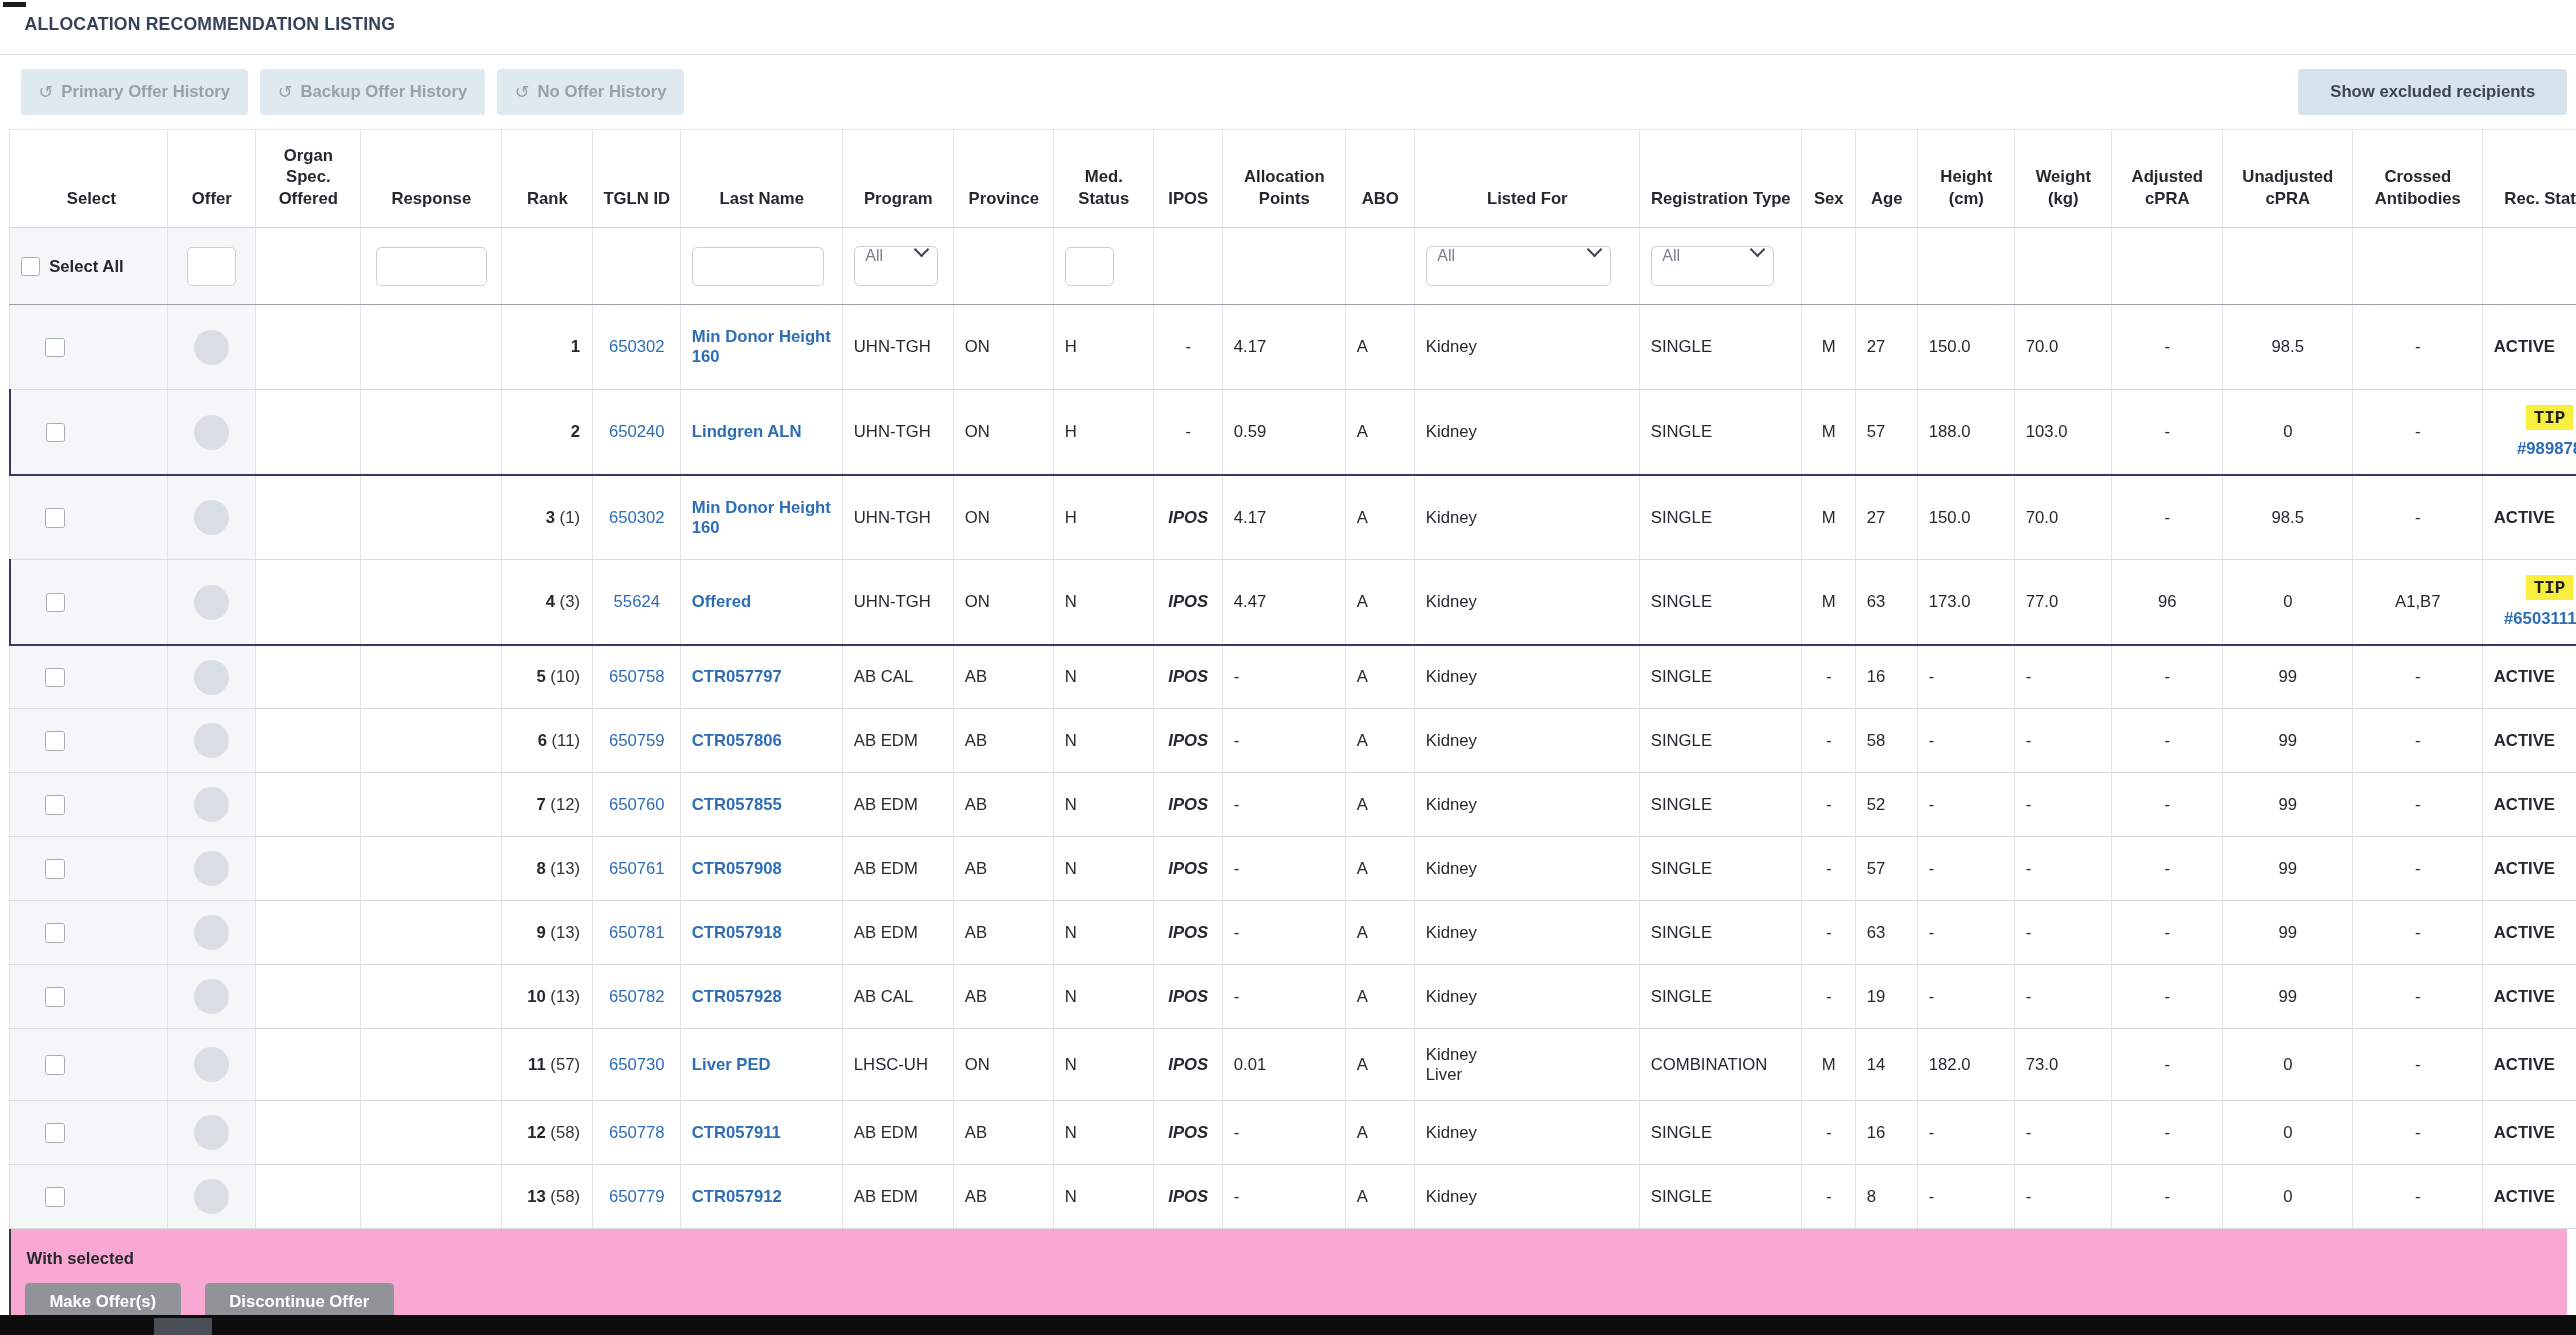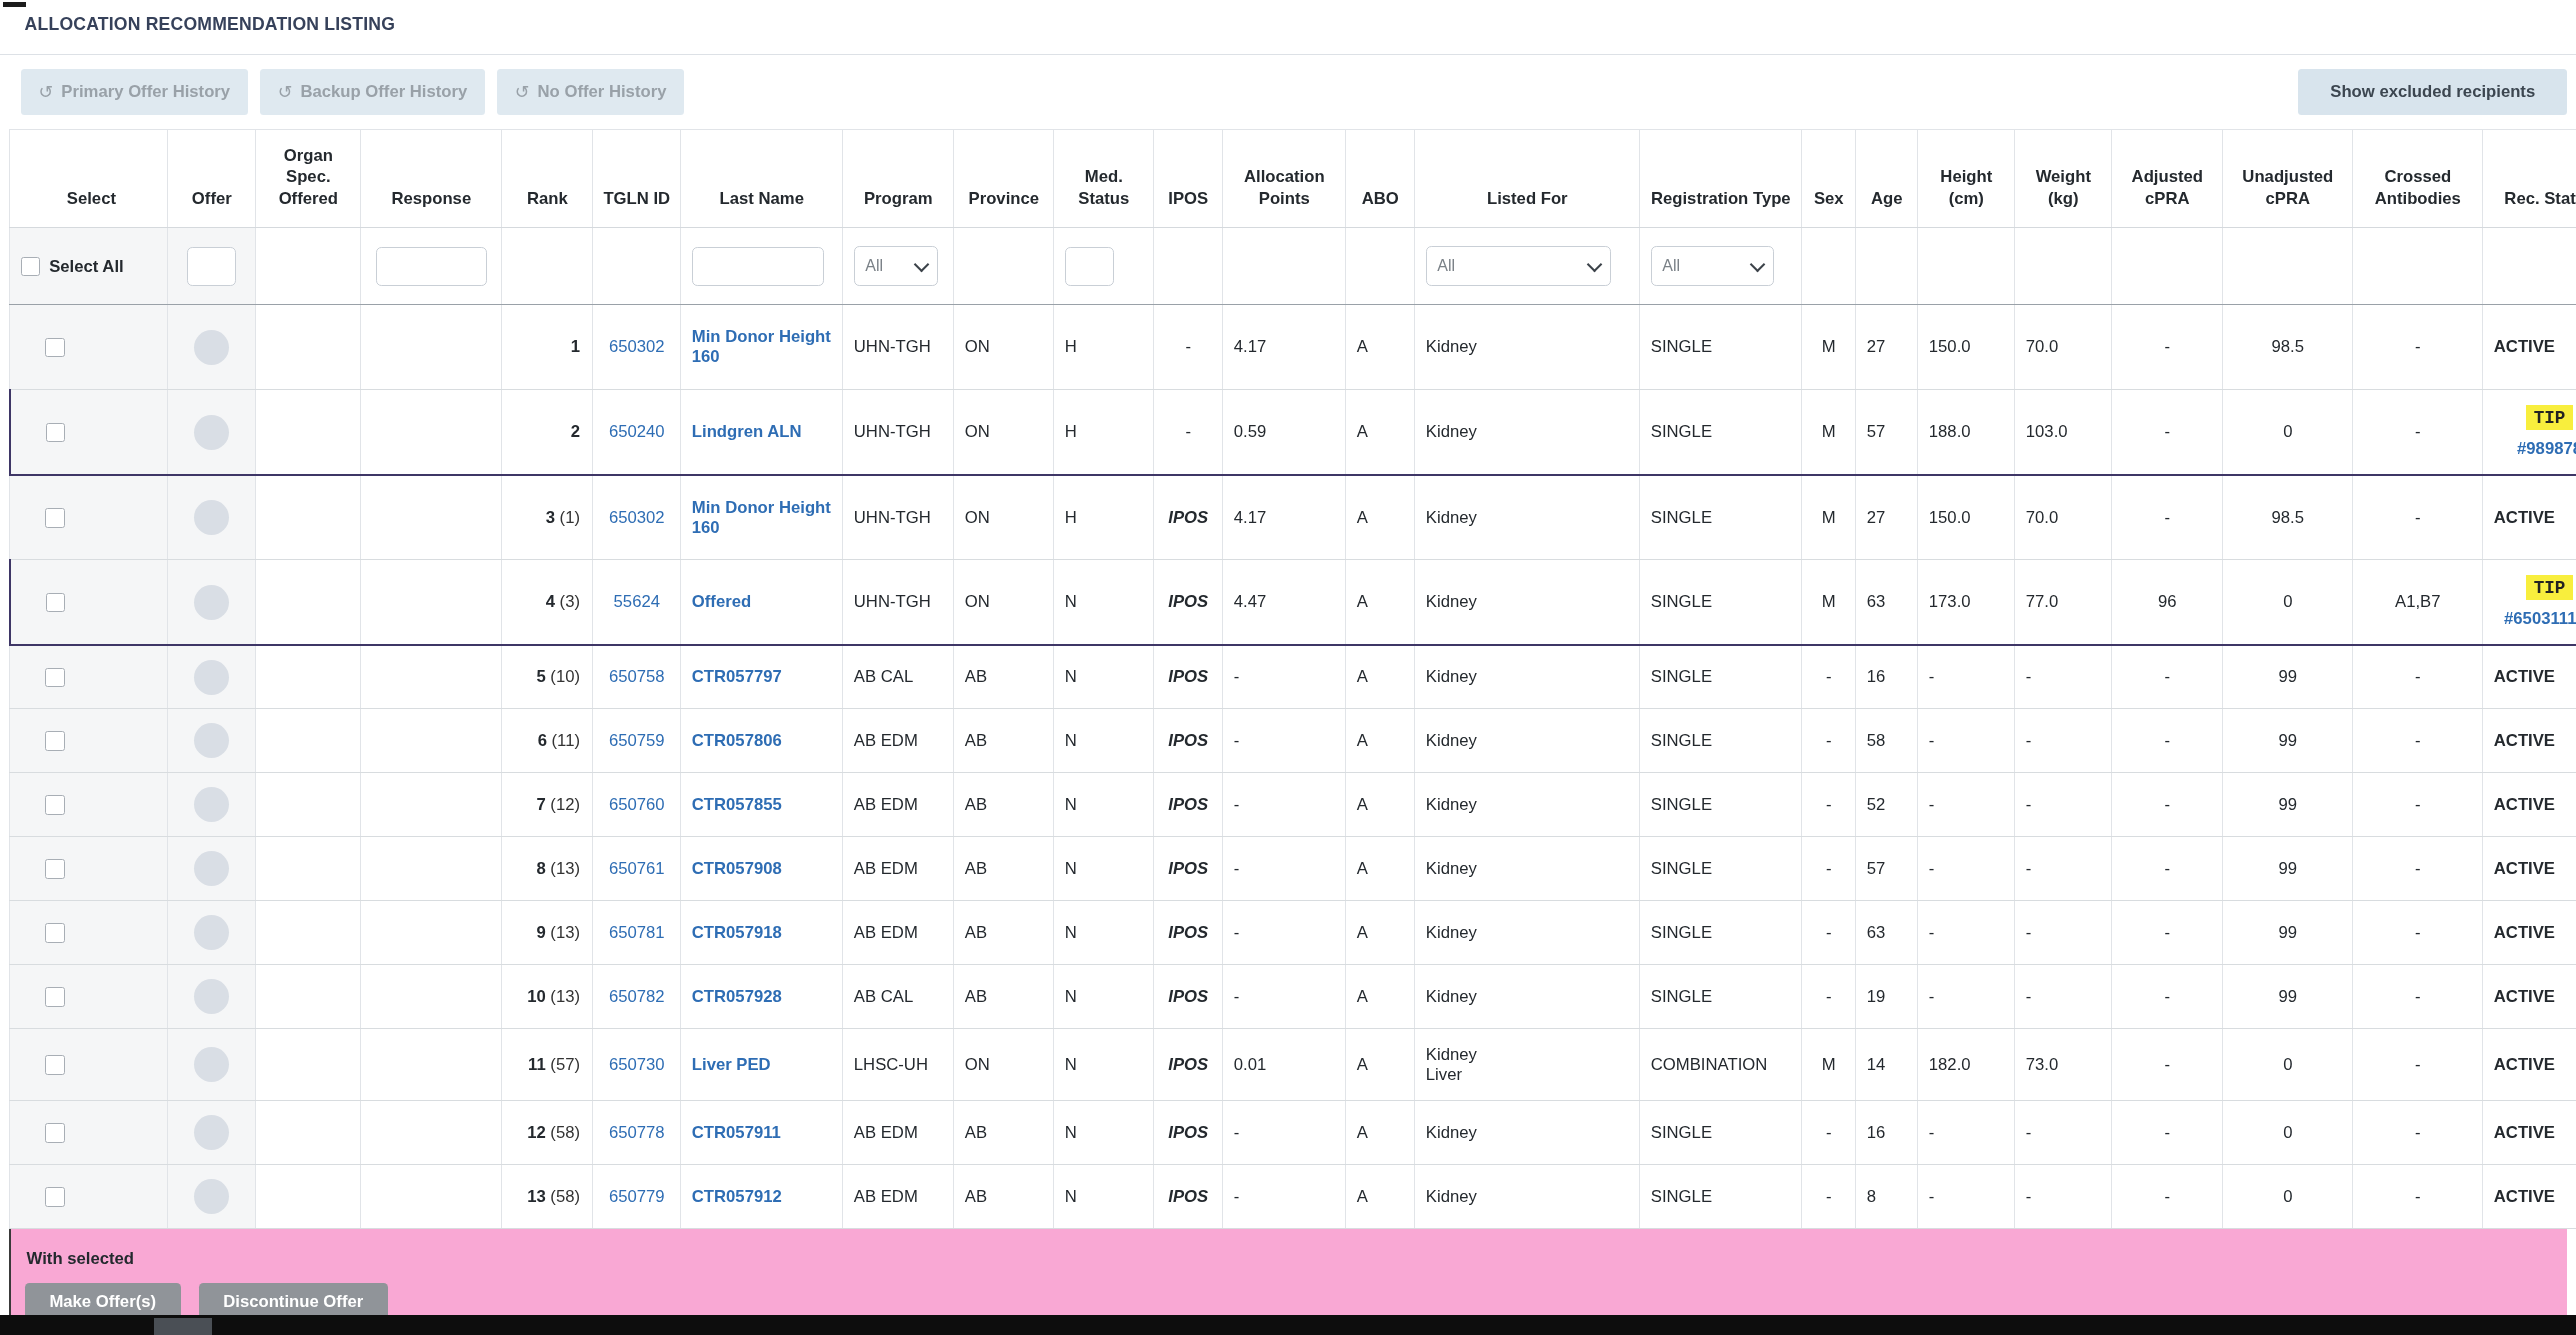--- a/index.html
+++ b/index.html
@@ -48,36 +48,36 @@
   .ta-l{text-align:left;padding-left:10.5px !important;}
   .pre{white-space:pre-line;}
   
   .chk{width:17.6px;height:17.6px;border:1.8px solid #a8aeb5;border-radius:2.6px;background:#fff;display:inline-block;vertical-align:middle;cursor:pointer;}
   .selall-lbl{font-weight:bold;margin-left:8.8px;vertical-align:middle;font-size:16.7px;}
   .offer-dot{width:35px;height:35px;border-radius:50%;background:#d9dee5;margin:0 auto;cursor:default;}
   .f-input{height:39px;border:1.8px solid #c9cfd6;border-radius:5.3px;background:#fff;width:100%;box-sizing:border-box;font-size:16px;padding:0 7px;color:#333;}
   .f-input.small{width:49px;}
   .f-select{
     height:40px;border:1.8px solid #c9cfd6;border-radius:5.3px;background:#fff;box-sizing:border-box;
-    display:inline-flex;align-items:center;justify-content:space-between;padding:0 10.5px;cursor:pointer;color:#7a8187;font-size:16px;
+    display:inline-flex;justify-content:space-between;padding:0 10.5px;cursor:pointer;color:#7a8187;font-size:16px;
   }
   .chev{width:8.8px;height:8.8px;border-left:2.6px solid #3c434a;border-bottom:2.6px solid #3c434a;transform:rotate(-45deg);margin-left:8.8px;margin-top:-3.5px;}
   a.cell-link{color:#2e6db4;text-decoration:none;cursor:pointer;}
   a.cell-link.bold{font-weight:bold;}
   .rank-num{font-weight:bold;}
   .rank-note{color:#333;}
   .ipos{font-weight:bold;font-style:italic;}
   .status-txt{font-weight:bold;}
   .tip-wrap{text-align:center;}
   .tip-badge{display:inline-block;background:#f8ee3d;color:#222;font-weight:bold;padding:2.6px 8px;font-size:17.6px;font-family:Liberation Mono, monospace;}
   .tip-link{display:block;margin-top:8.8px;color:#2e6db4;font-weight:bold;text-decoration:none;font-size:16.7px;}
   
   .tfooter{margin:0 8.8px;border-left:2.6px solid #3a3a3a;border-bottom:0.9px solid #d8dcdf;padding:14px 0 12.3px 14px;background:#f9a8d4;}
   .with-selected{font-weight:bold;font-size:16.7px;margin:5.3px 0 14px 1.8px;}
-  .foot-btns{display:flex;gap:18px;}
+  .foot-btns{display:flex;gap:24px;}
   .btn-gray{background:#909499;color:#fff;font-weight:bold;font-size:16.7px;border:none;border-radius:4.4px;padding:9.7px 24.6px;cursor:pointer;}
   .bottom-strip{position:absolute;left:0;bottom:0;width:100%;height:20px;background:#0d0d0d;}
   .strip-tab{position:absolute;left:154px;top:2.6px;width:58px;height:17.6px;background:#4a4f55;}
 </style>
 </head>
 <body>
 
 <div class="corner-dash"></div>
 
 <div class="page-title">ALLOCATION RECOMMENDATION LISTING</div>

